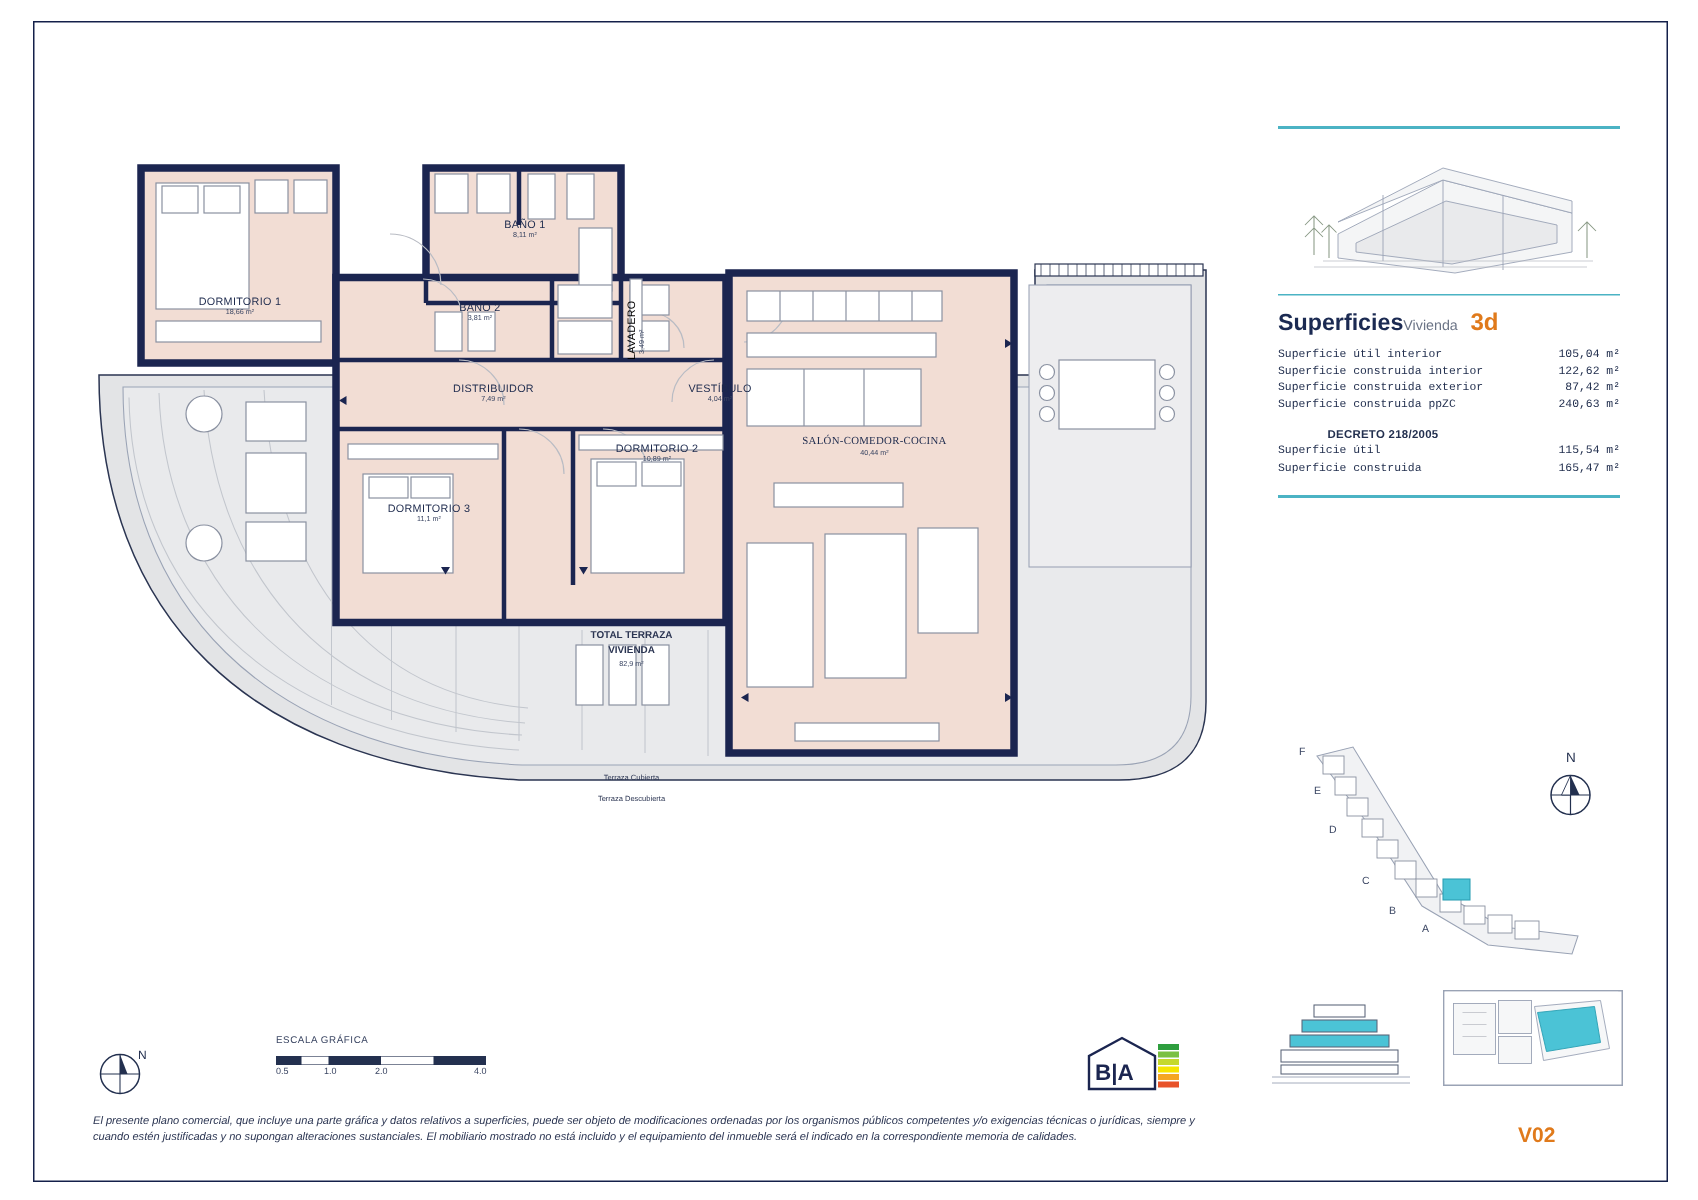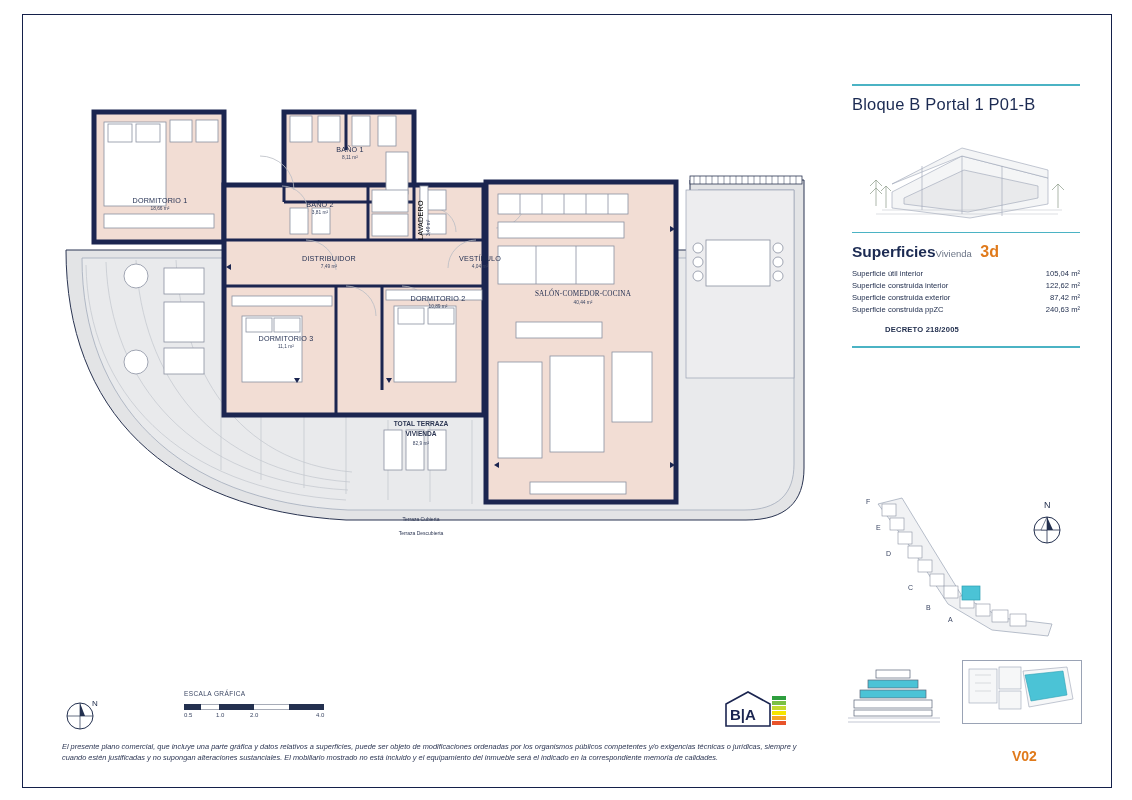--- a/index.html
+++ b/index.html
@@ -10,21 +10,21 @@
   
   .panel{position:absolute;left:852px;top:84px;width:228px;}
   .rule{height:2px;background:#4bb3c4;width:100%;}
   .rule.thin{height:1px;background:#4bb3c4;}
   .title{font-size:16.5px;color:#1b2a52;margin:9px 0 8px 0;letter-spacing:.2px;}
   .bldg{width:228px;height:104px;position:relative;overflow:hidden;background:#fff;}
   .sup-row{display:flex;align-items:baseline;margin:10px 0 6px 0;}
   .sup-title{font-size:15.5px;color:#1b2a52;font-weight:600;}
   .viv{font-size:9.5px;color:#6b7486;margin-right:4px;}
   .viv-code{font-size:16px;color:#e07a1b;font-weight:600;}
-  table.areas{width:100%;border-collapse:collapse;font-size:7.6px;color:#23304f;}
+  table.areas{width:100%;border-collapse:collapse;font-size:7.6px;color:#23304f;font-family:Liberation Mono, monospace;}
   table.areas td{padding:1.6px 0;vertical-align:baseline;}
   table.areas td.v{text-align:right;white-space:nowrap;}
   .decreto{font-size:7.6px;color:#23304f;font-weight:700;margin:9px 0 2px 0;letter-spacing:.2px;padding-left:33px;}
   .panel-bottom-rule{margin-top:12px;}
 
   
   .keymap{position:absolute;left:852px;top:492px;width:228px;height:150px;}
   .compass{position:absolute;right:10px;top:6px;width:46px;height:58px;}
   .letters span{position:absolute;font-size:7px;color:#3b4663;}
 
@@ -258,21 +258,20 @@
     <div class="arrow ar-l" style="left:180px;top:174px;"></div>
     <div class="arrow ar-r" style="left:624px;top:136px;"></div>
     <div class="arrow ar-r" style="left:624px;top:372px;"></div>
     <div class="arrow ar-l" style="left:448px;top:372px;"></div>
     <div class="arrow ar-d" style="left:248px;top:288px;"></div>
     <div class="arrow ar-d" style="left:340px;top:288px;"></div>
   </div>
 
   <div class="panel">
     <div class="rule"></div>
-    <div class="title">Bloque B Portal 1 P01-B</div>
 
     <div class="bldg">
       <svg width="228" height="104" viewBox="0 0 228 104">
         <rect x="0" y="0" width="228" height="104" fill="#ffffff"></rect>
         <g stroke="#9aa3b5" stroke-width="0.6" fill="#f4f5f6">
           <polygon points="40,70 110,34 196,56 196,82 118,96 40,86"></polygon>
           <polygon points="40,62 110,26 196,48 196,56 110,34"></polygon>
           <polygon points="52,76 112,48 186,64 186,76 116,90 52,82" fill="#e9eaec"></polygon>
           <line x1="110" y1="34" x2="110" y2="92"></line>
           <line x1="150" y1="44" x2="150" y2="94"></line>
@@ -315,20 +314,32 @@
         <td class="v">87,42 m²</td>
       </tr>
       <tr>
         <td>Superficie construida ppZC</td>
         <td class="v">240,63 m²</td>
       </tr>
     </tbody>
       </table>
 
     <div class="decreto">DECRETO 218/2005</div>
+    <table class="areas">
+      <tbody>
+          <tr>
+        <td>Superficie útil</td>
+        <td class="v">115,54 m²</td>
+      </tr>
+      <tr>
+        <td>Superficie construida</td>
+        <td class="v">165,47 m²</td>
+      </tr>
+    </tbody>
+      </table>
 
     <div class="rule panel-bottom-rule"></div>
   </div>
 
   <div class="keymap">
     <svg width="228" height="150" viewBox="0 0 228 150">
       <g stroke="#9aa3b5" stroke-width="0.7" fill="#f1f2f4">
         <path d="M26 12 L50 6 L78 52 L110 104 L150 126 L200 132 L196 144 L140 138 L96 112 L62 60 Z"></path>
       </g>
       <g stroke="#8a91a1" stroke-width="0.6" fill="#ffffff">

